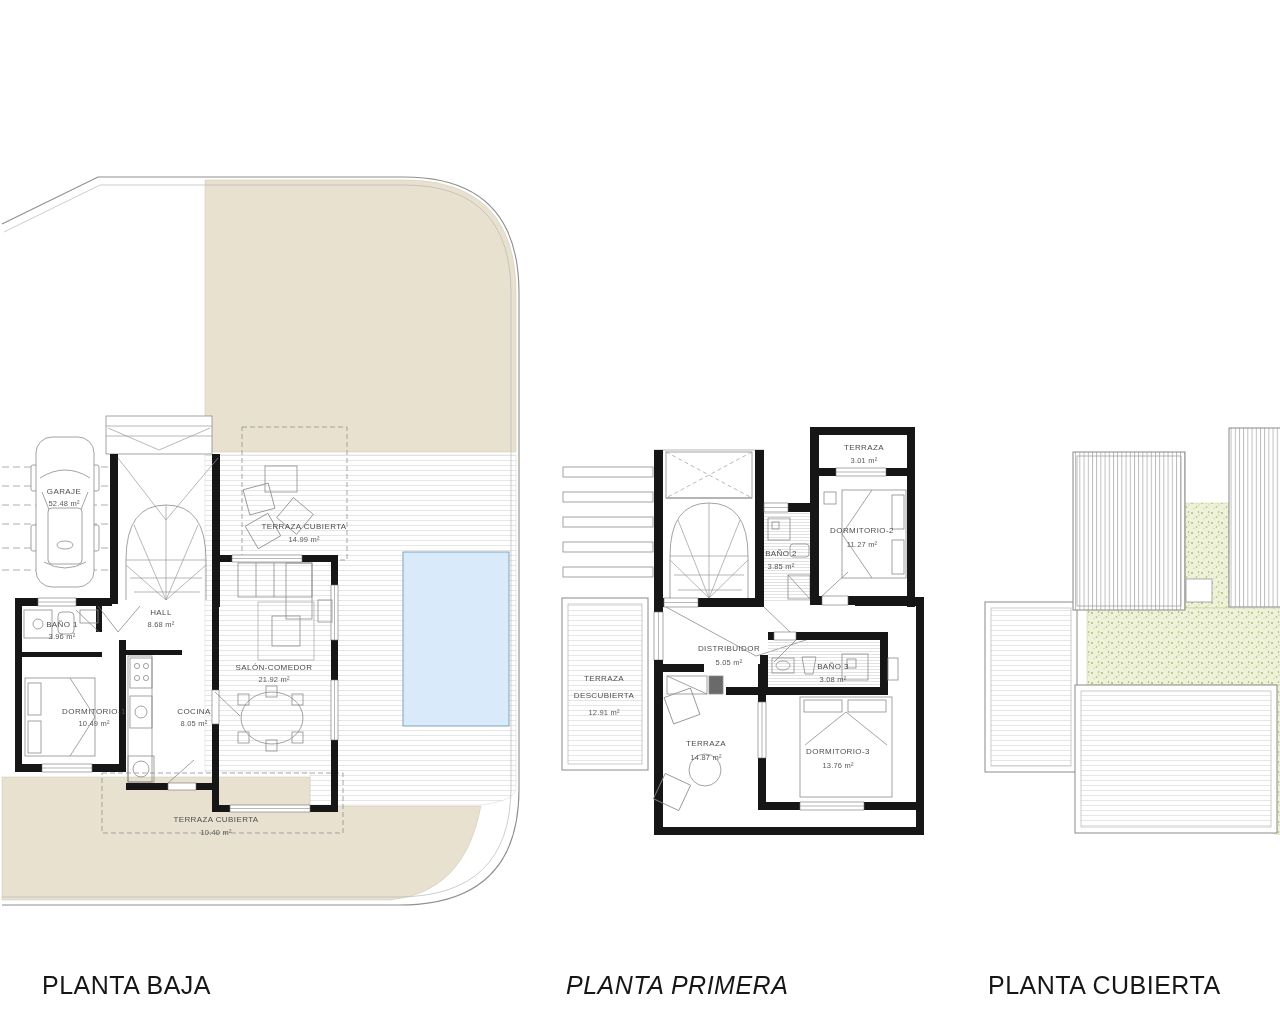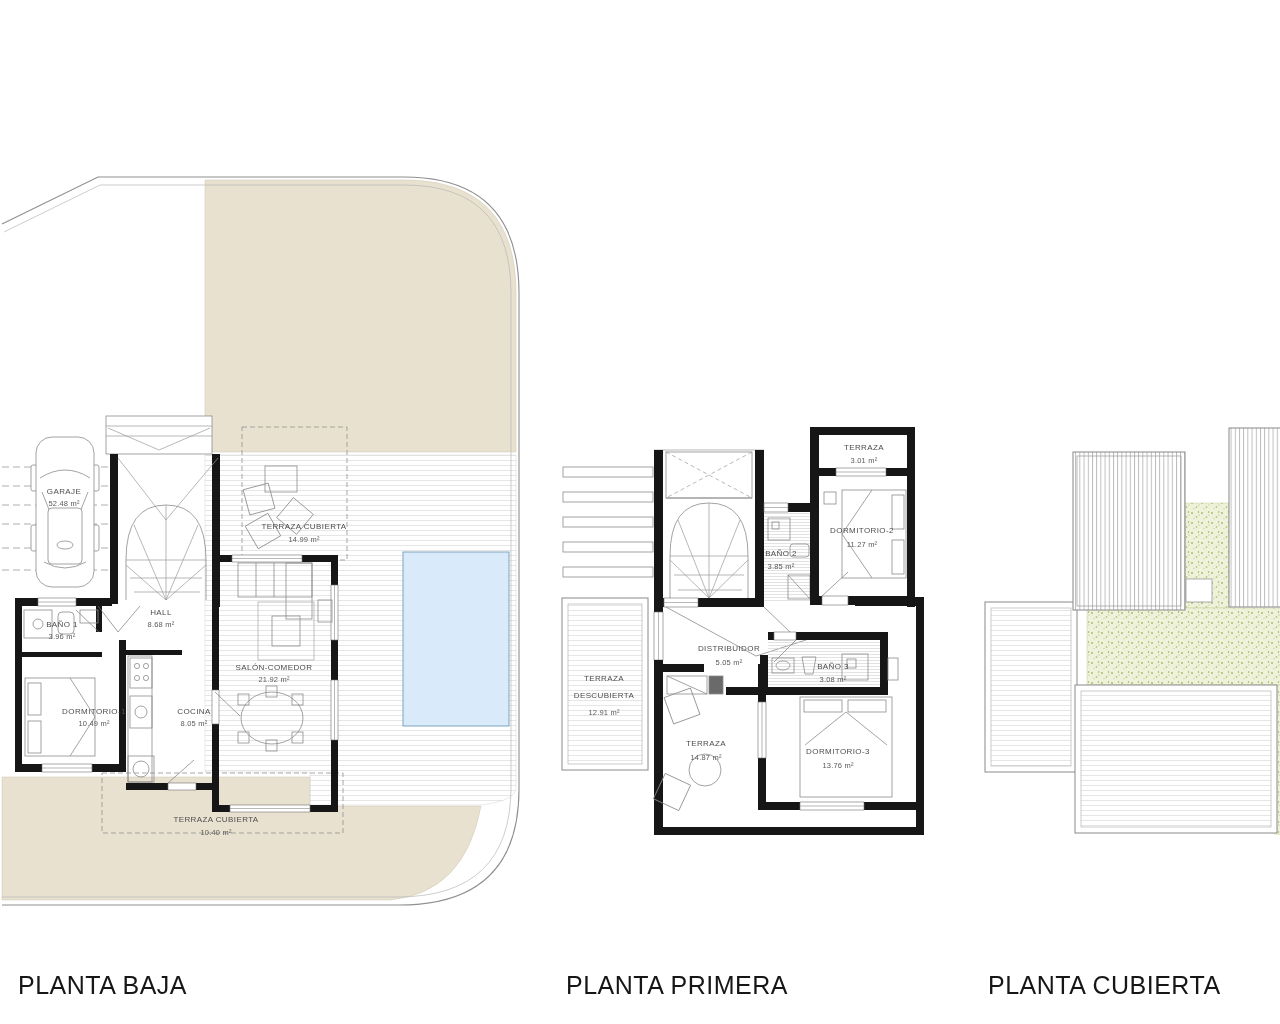--- a/index.html
+++ b/index.html
@@ -4,22 +4,22 @@
 <style>
   html,body{margin:0;padding:0;background:#ffffff;}
   .canvas{position:relative;width:1280px;height:1024px;background:#ffffff;overflow:hidden;
           font-family:"Liberation Sans", sans-serif;}
   .plan-svg{position:absolute;}
   #svg-baja{left:0px;top:160px;}
   #svg-primera{left:555px;top:415px;}
   #svg-cubierta{left:975px;top:420px;}
   .plan-title{position:absolute;top:971px;font-size:25px;letter-spacing:0.5px;color:#161616;
               font-family:"Liberation Sans", sans-serif;}
-  #title-baja{left:18px;}
-  #title-primera{left:566px;}
+  #title-baja{left:42px;}
+  #title-primera{left:566px;font-style:italic;}
   #title-cubierta{left:988px;text-align:right;}
   .room-name{font-size:8px;letter-spacing:0.4px;fill:#4d4d4d;text-anchor:middle;}
   .room-area{font-size:7.5px;letter-spacing:0.2px;fill:#5a5a5a;text-anchor:middle;}
   .wall{fill:#161616;stroke:none;}
   .furn{fill:none;stroke:#8c8c8c;stroke-width:0.8;}
   .furnw{fill:#ffffff;stroke:#8c8c8c;stroke-width:0.8;}
   .thin{fill:none;stroke:#9a9a9a;stroke-width:0.7;}
   .win{fill:#ffffff;stroke:#6e6e6e;stroke-width:0.6;}
   .door{fill:none;stroke:#7a7a7a;stroke-width:0.7;}
   .bound{fill:none;stroke:#8f8f8f;stroke-width:1.1;}

